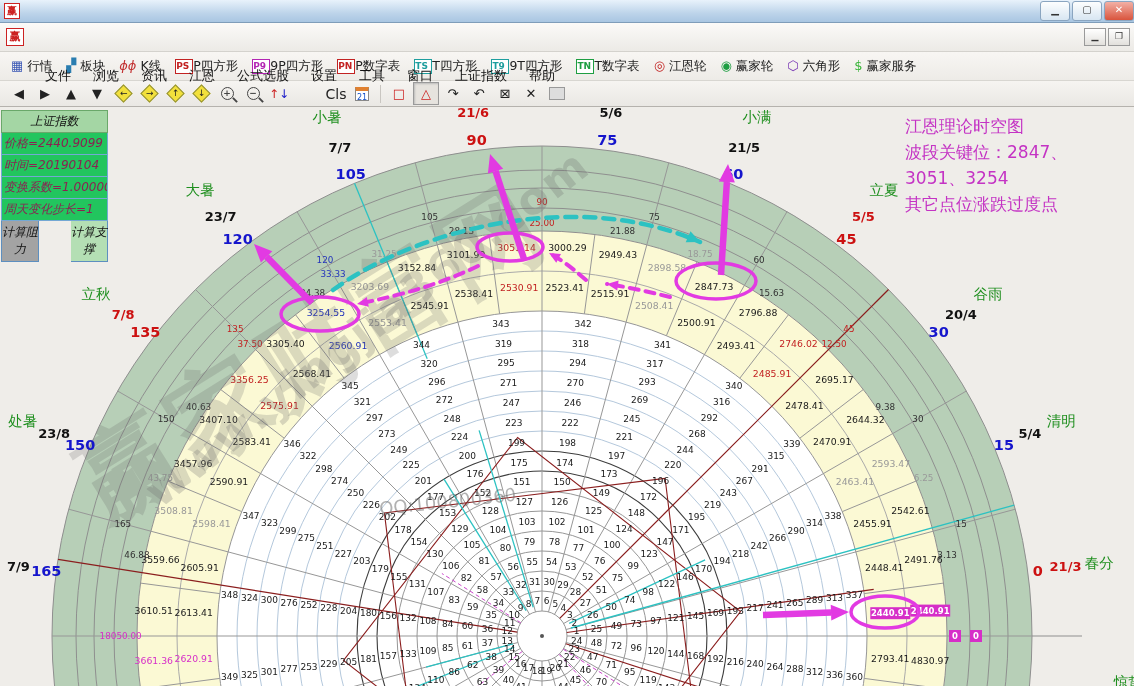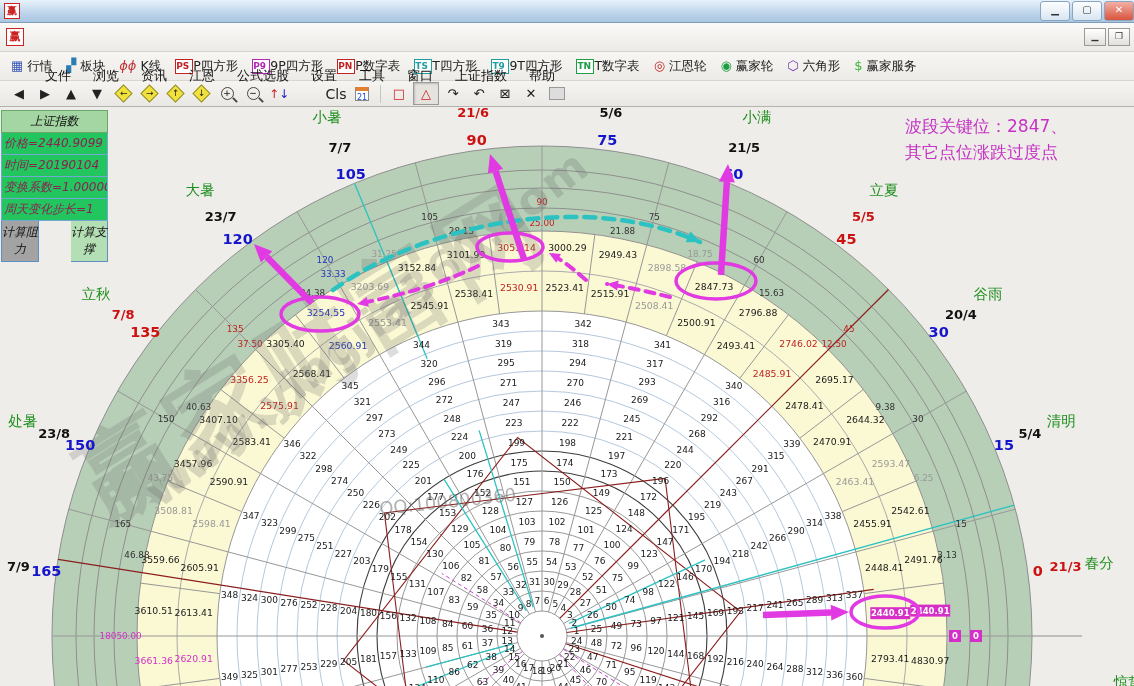--- a/index.html
+++ b/index.html
@@ -735,16 +735,18 @@
         <div class="lp-row">变换系数=1.00000</div>
         <div class="lp-row">周天变化步长=1</div>
       </div>
     <div class="lp-btns" id="lp-btns">
         <div class="lp-btn b1">计算阻力</div>
         <div class="lp-btn b2">计算支撑</div>
       </div>
   </div>
 
   <div class="note" id="note-box" style="color: rgb(196, 51, 196);">
+      <div>江恩理论时空图</div>
       <div>波段关键位：2847、</div>
+      <div>3051、3254</div>
       <div>其它点位涨跌过度点</div>
     </div>
 </div>
 
 </body></html>

